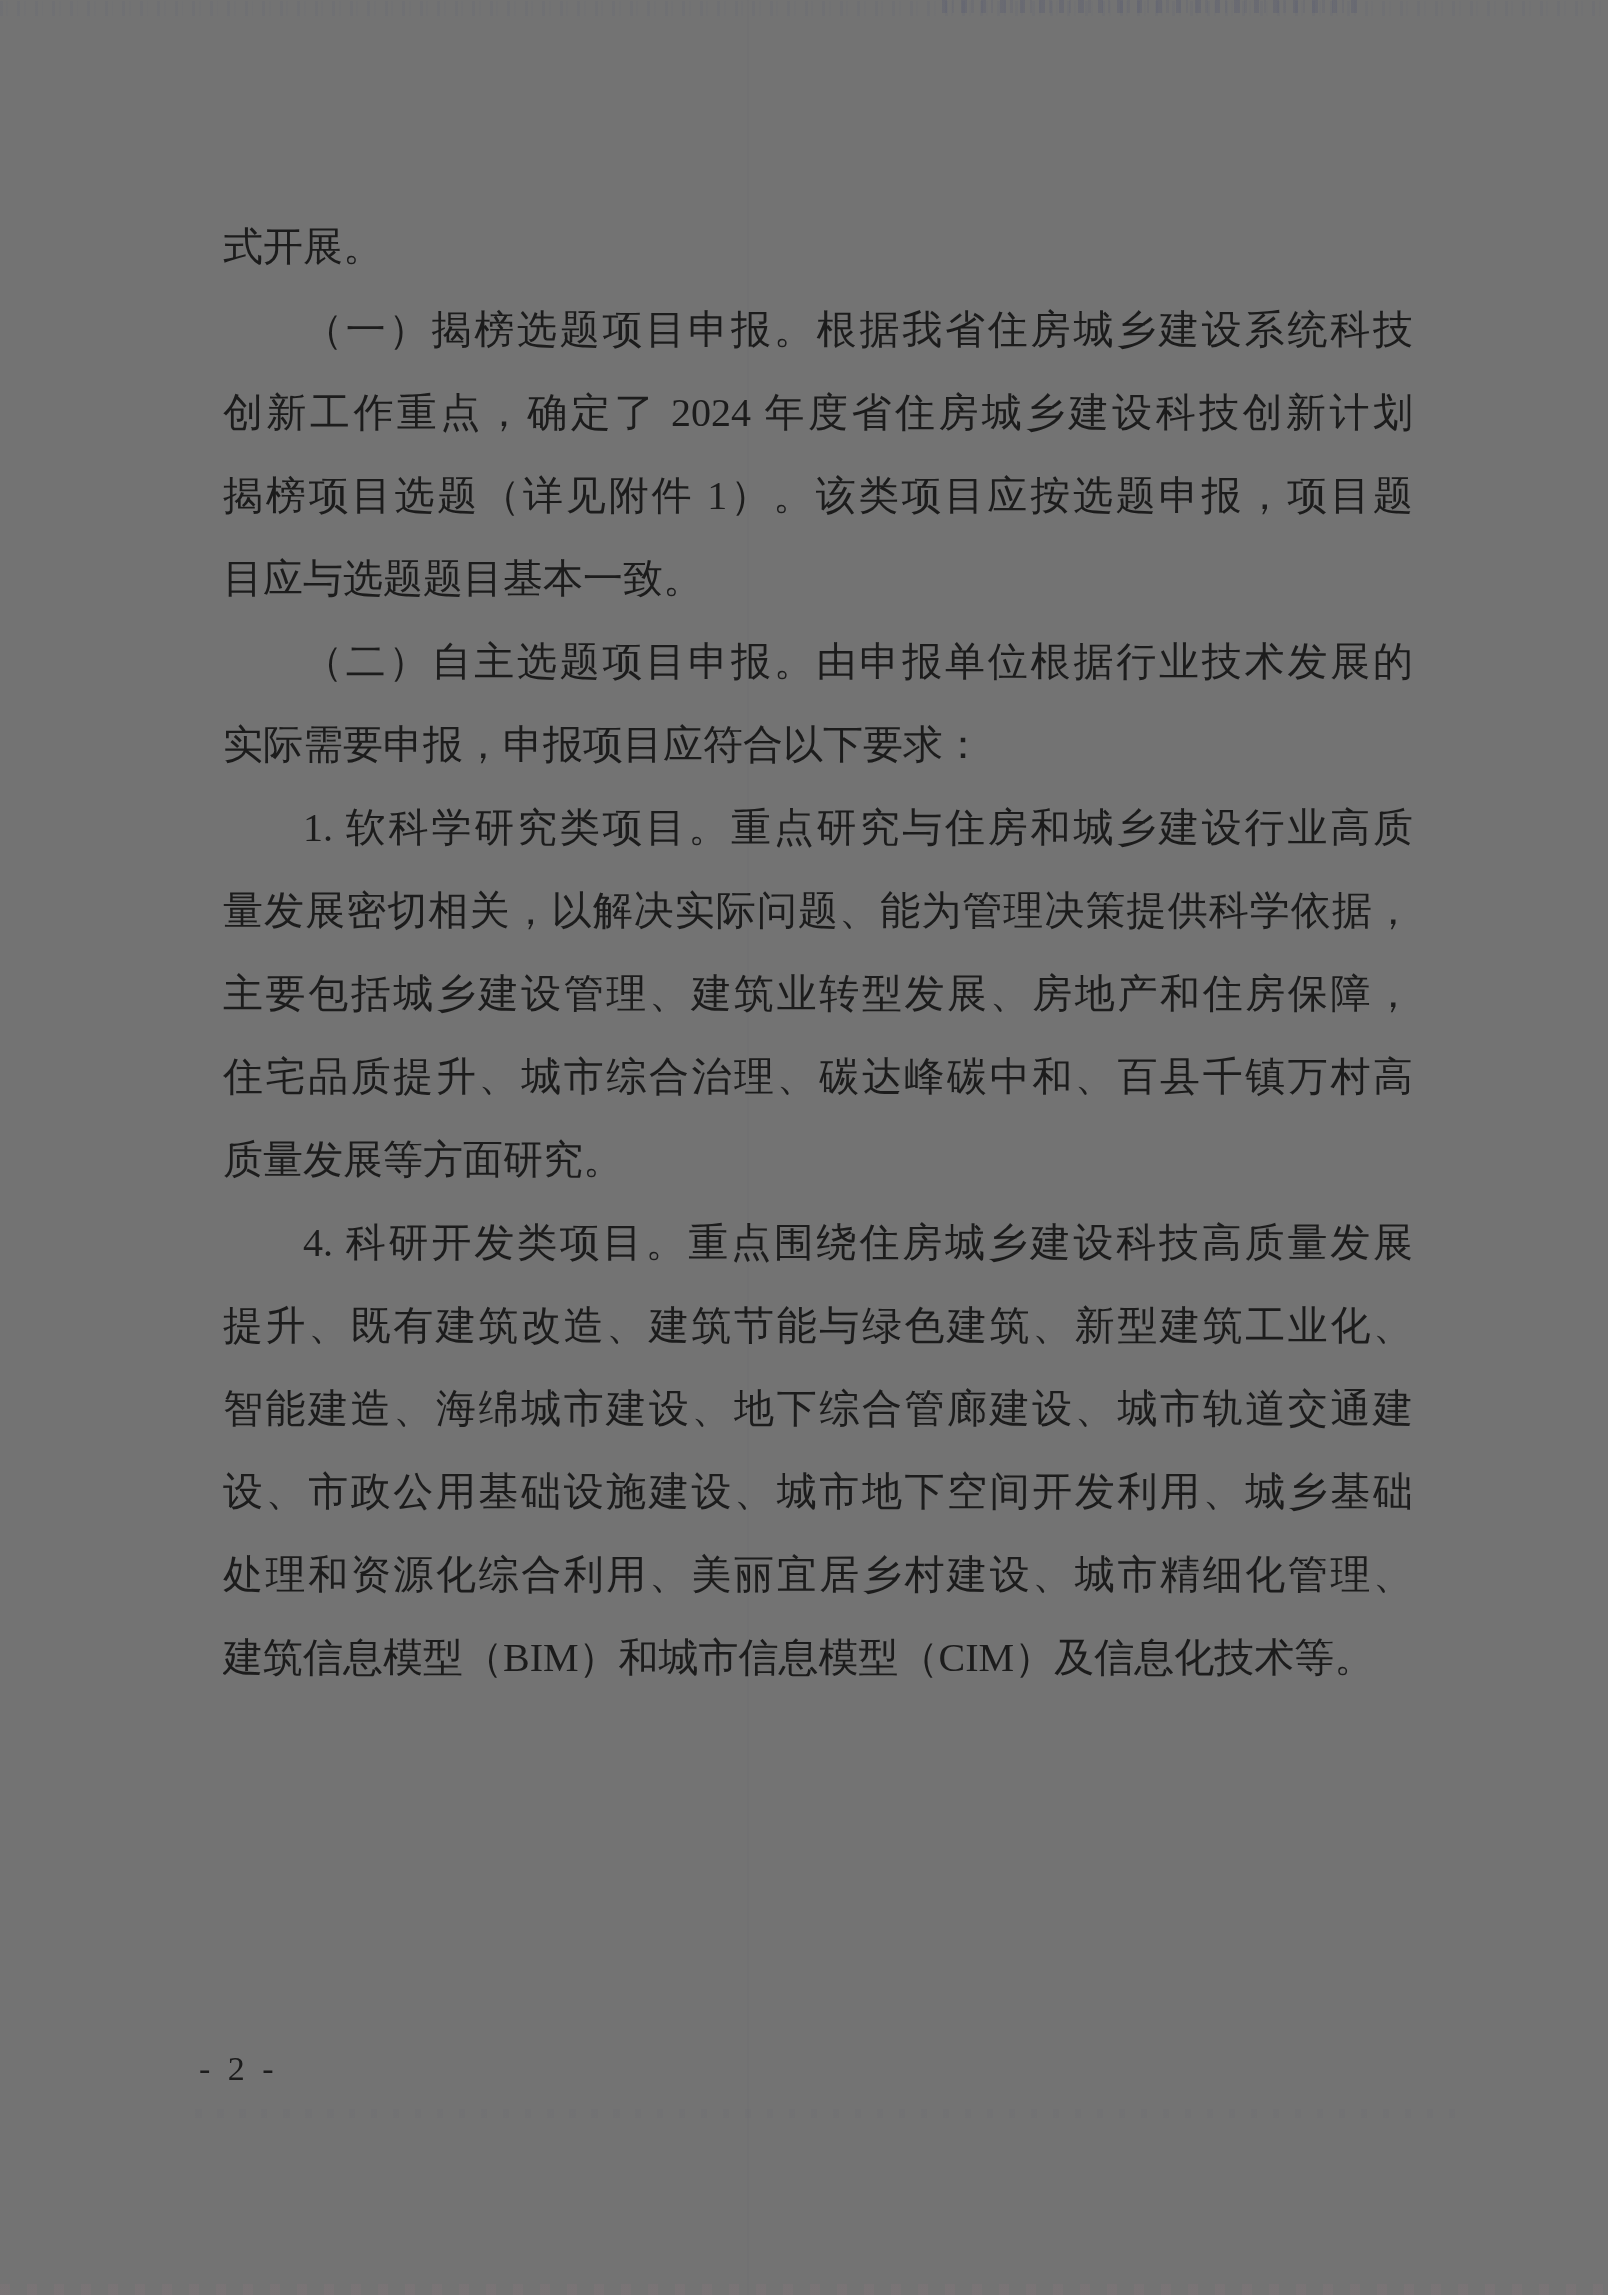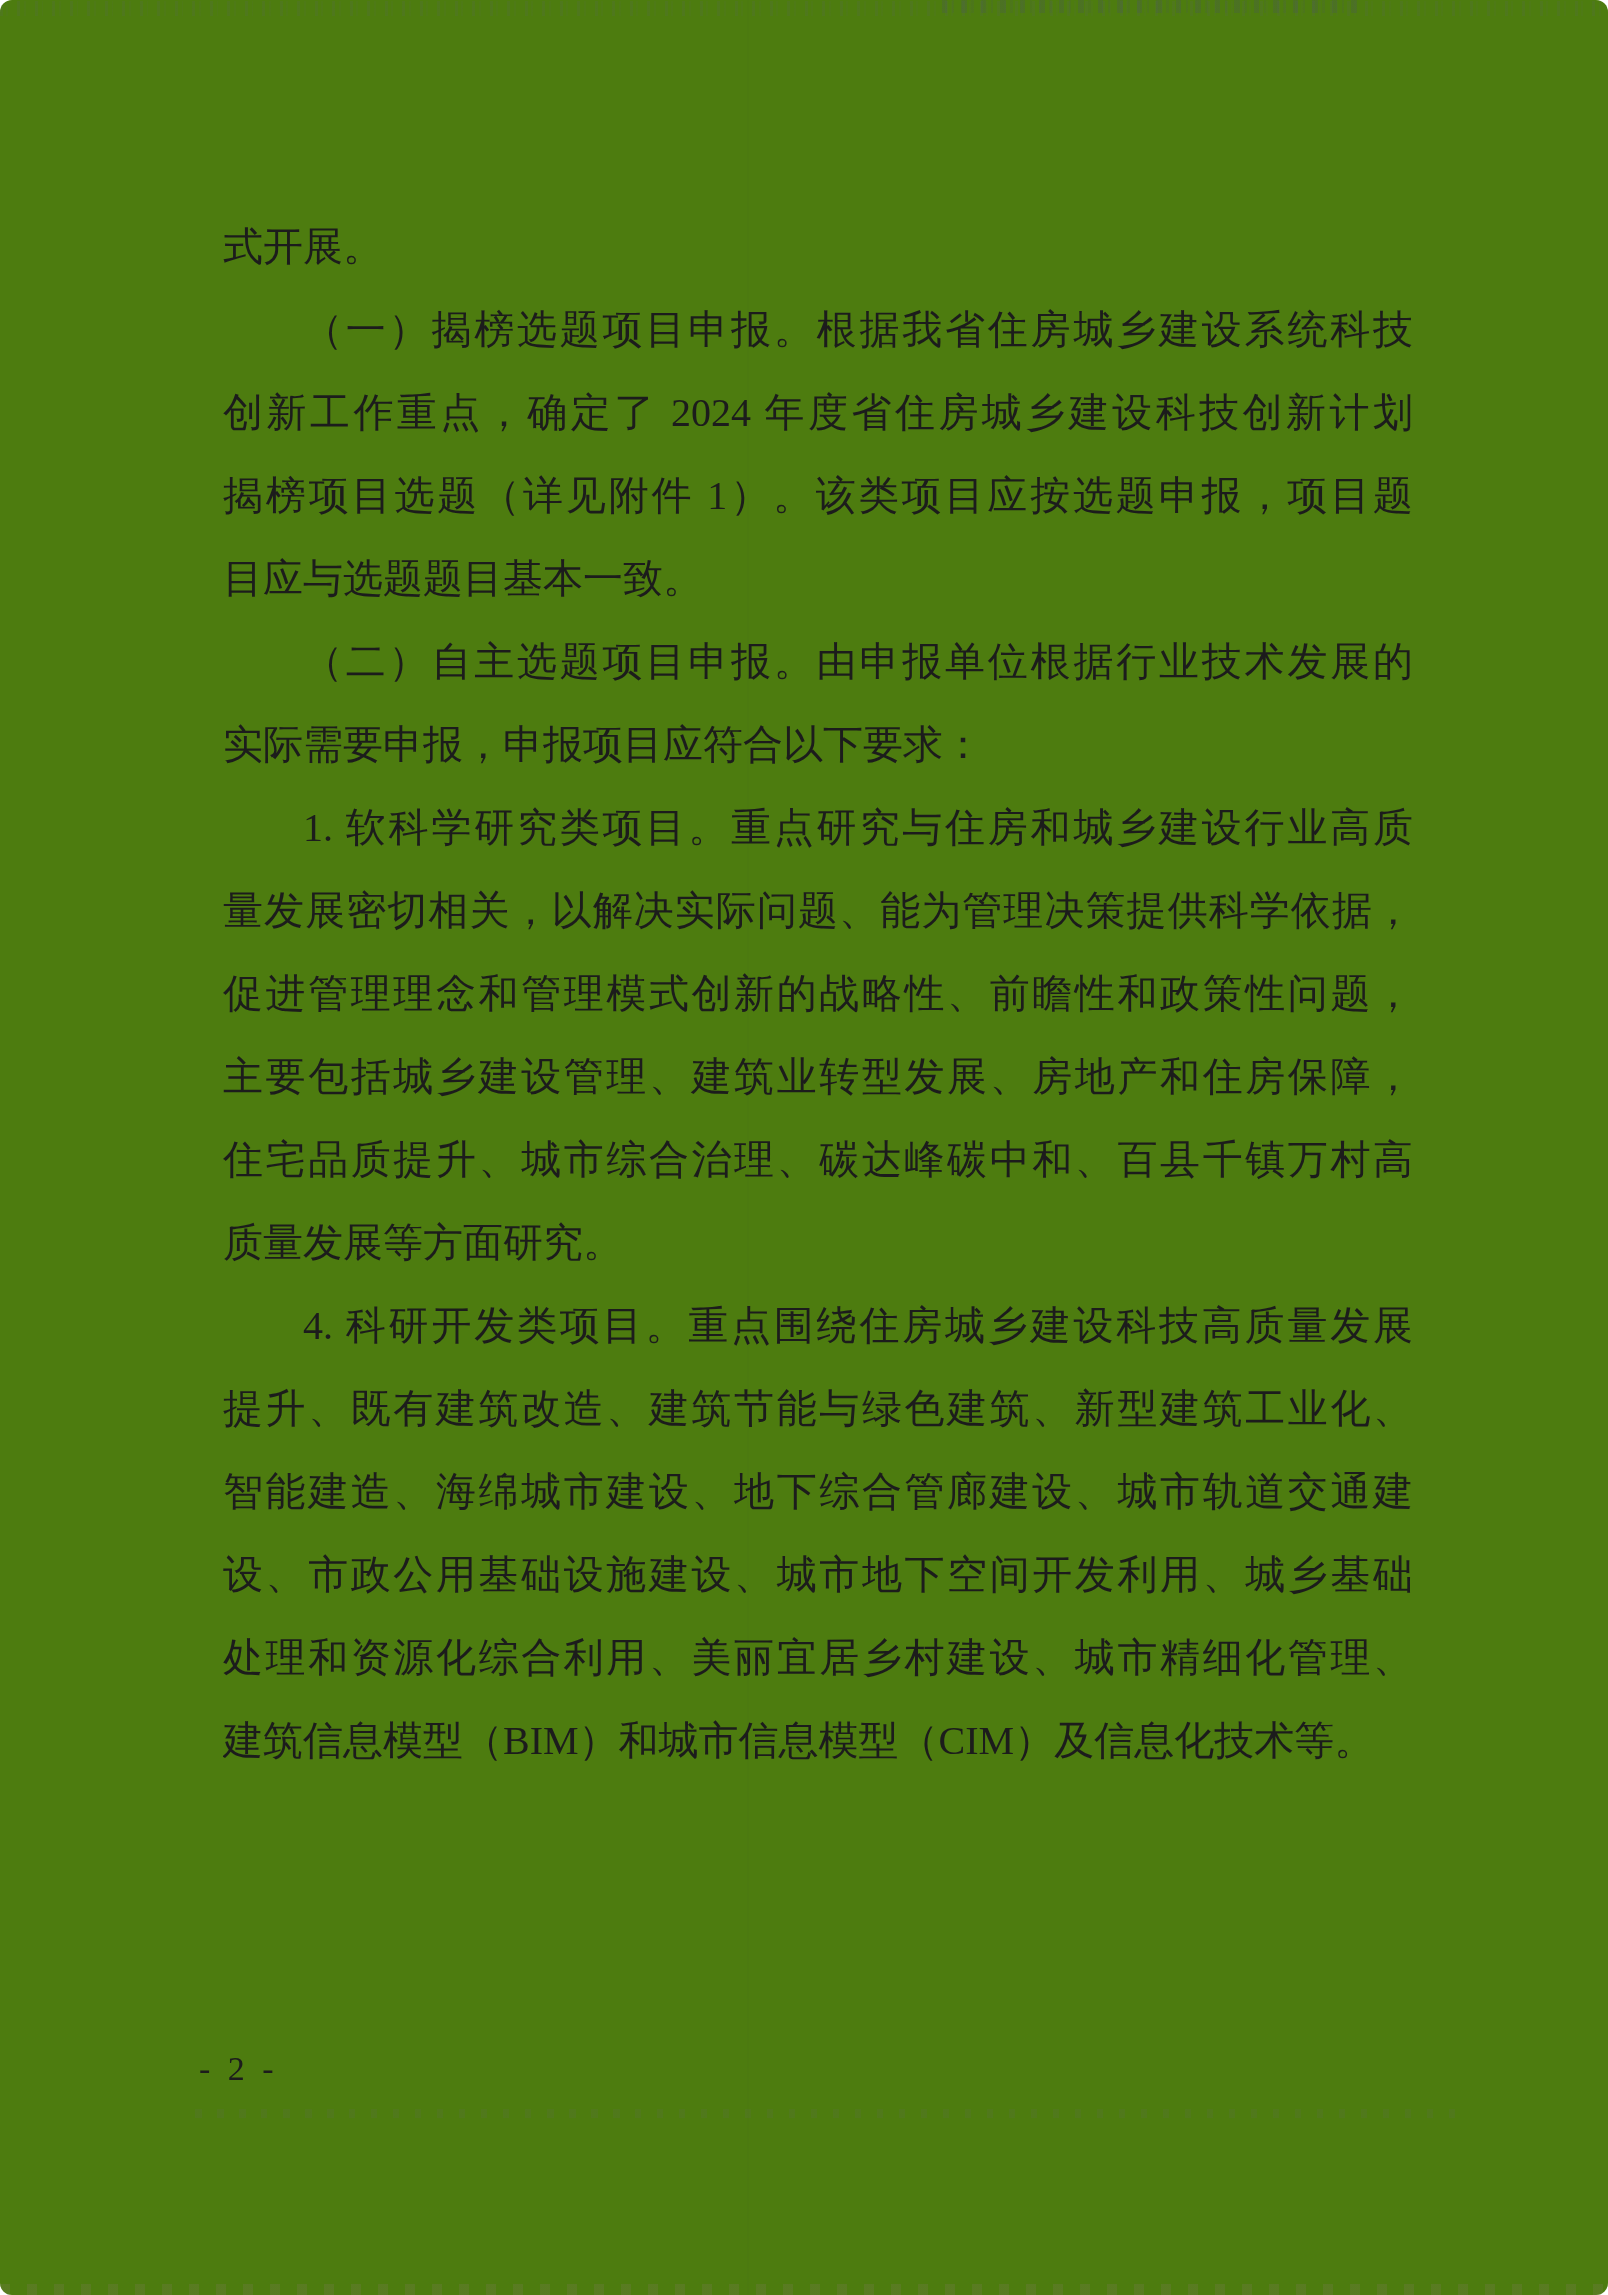--- a/index.html
+++ b/index.html
@@ -4,24 +4,23 @@
 <style>
   html, body {
     margin: 0;
     padding: 0;
     background: #ffffff;
   }
   .page {
     position: relative;
     width: 1608px;
     height: 2295px;
-    background: #4d7c0f;
+    background: #737373;
     overflow: hidden;
     font-family: "Liberation Serif", "DejaVu Serif", serif;
-    border-radius: 12px;
   }
   .text-block {
     position: absolute;
     left: 223px;
     top: 205px;
     width: 1190px;
     font-size: 40px;
     line-height: 83px;
     color: #1c1c1c;
     letter-spacing: 0;
@@ -114,21 +113,20 @@
   <div class="text-block">
       <div class="line">式开展。</div>
       <div class="line indent justify">（一）揭榜选题项目申报。根据我省住房城乡建设系统科技</div>
       <div class="line justify">创新工作重点，确定了 2024 年度省住房城乡建设科技创新计划</div>
       <div class="line justify">揭榜项目选题（详见附件 1）。该类项目应按选题申报，项目题</div>
       <div class="line">目应与选题题目基本一致。</div>
       <div class="line indent justify">（二）自主选题项目申报。由申报单位根据行业技术发展的</div>
       <div class="line">实际需要申报，申报项目应符合以下要求：</div>
       <div class="line indent justify">1. 软科学研究类项目。重点研究与住房和城乡建设行业高质</div>
       <div class="line justify">量发展密切相关，以解决实际问题、能为管理决策提供科学依据，</div>
-      <div class="line justify">促进管理理念和管理模式创新的战略性、前瞻性和政策性问题，</div>
       <div class="line justify">主要包括城乡建设管理、建筑业转型发展、房地产和住房保障，</div>
       <div class="line justify">住宅品质提升、城市综合治理、碳达峰碳中和、百县千镇万村高</div>
       <div class="line">质量发展等方面研究。</div>
       <div class="line indent justify">4. 科研开发类项目。重点围绕住房城乡建设科技高质量发展</div>
       <div class="line justify">提升、既有建筑改造、建筑节能与绿色建筑、新型建筑工业化、</div>
       <div class="line justify">智能建造、海绵城市建设、地下综合管廊建设、城市轨道交通建</div>
       <div class="line justify">设、市政公用基础设施建设、城市地下空间开发利用、城乡基础</div>
       <div class="line justify">处理和资源化综合利用、美丽宜居乡村建设、城市精细化管理、</div>
       <div class="line">建筑信息模型（BIM）和城市信息模型（CIM）及信息化技术等。</div>
     </div>

